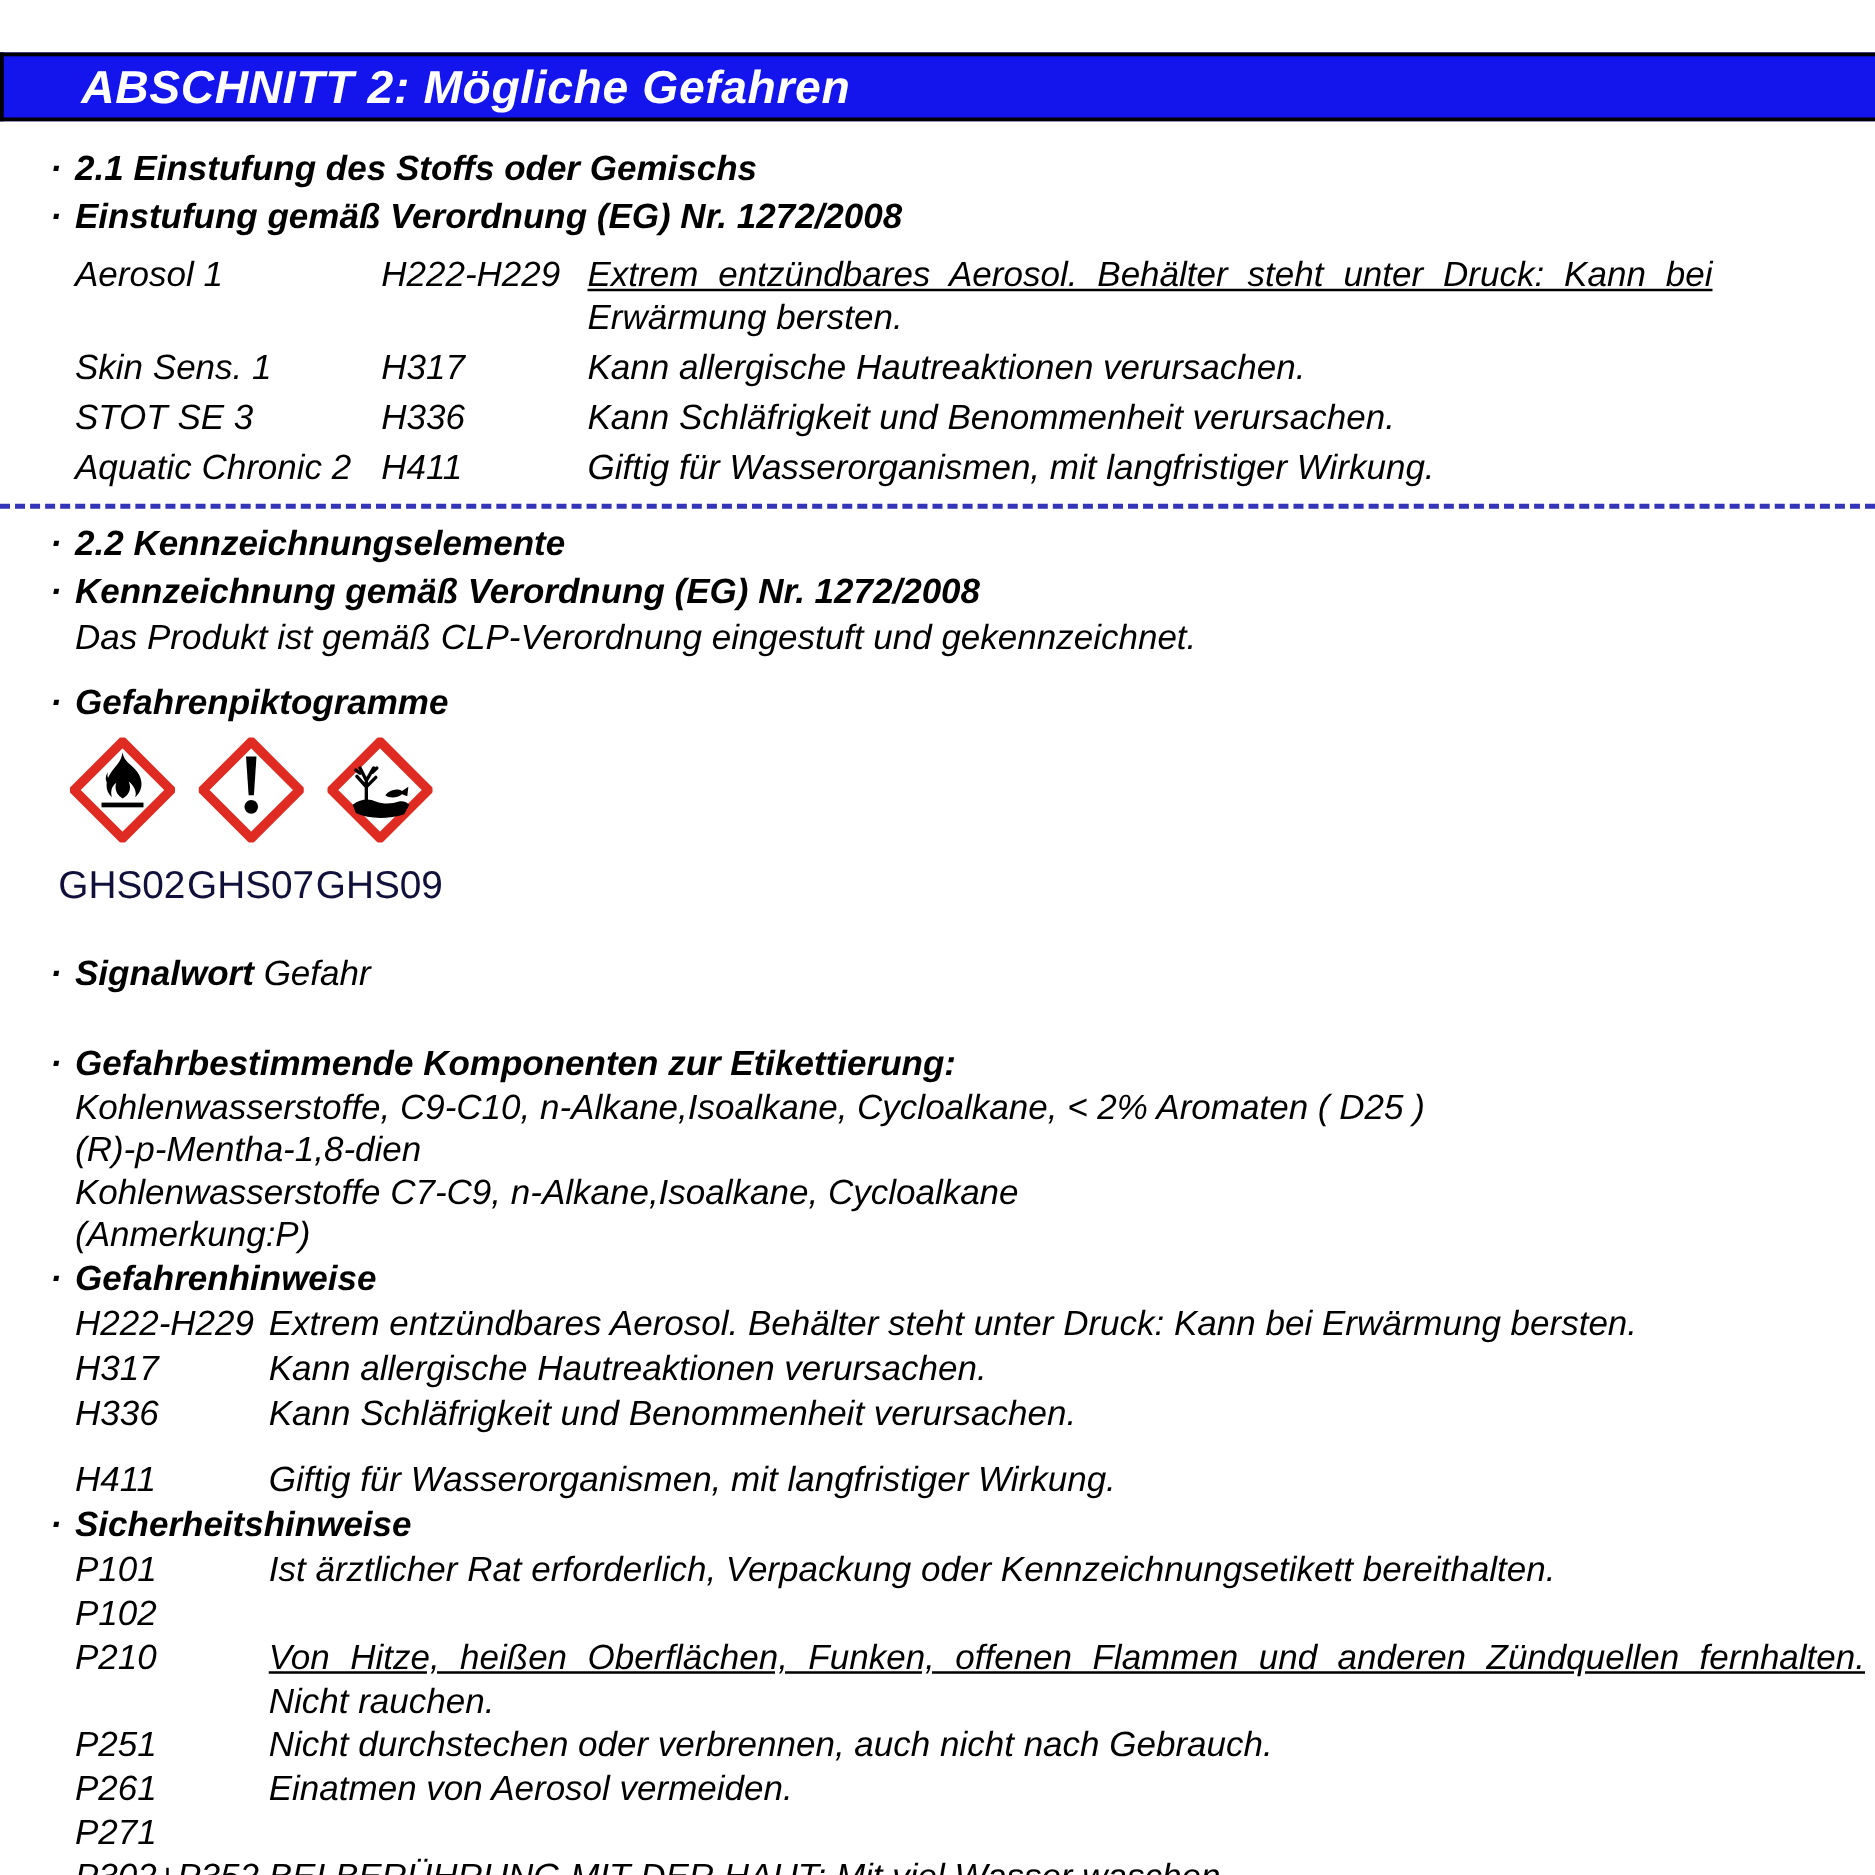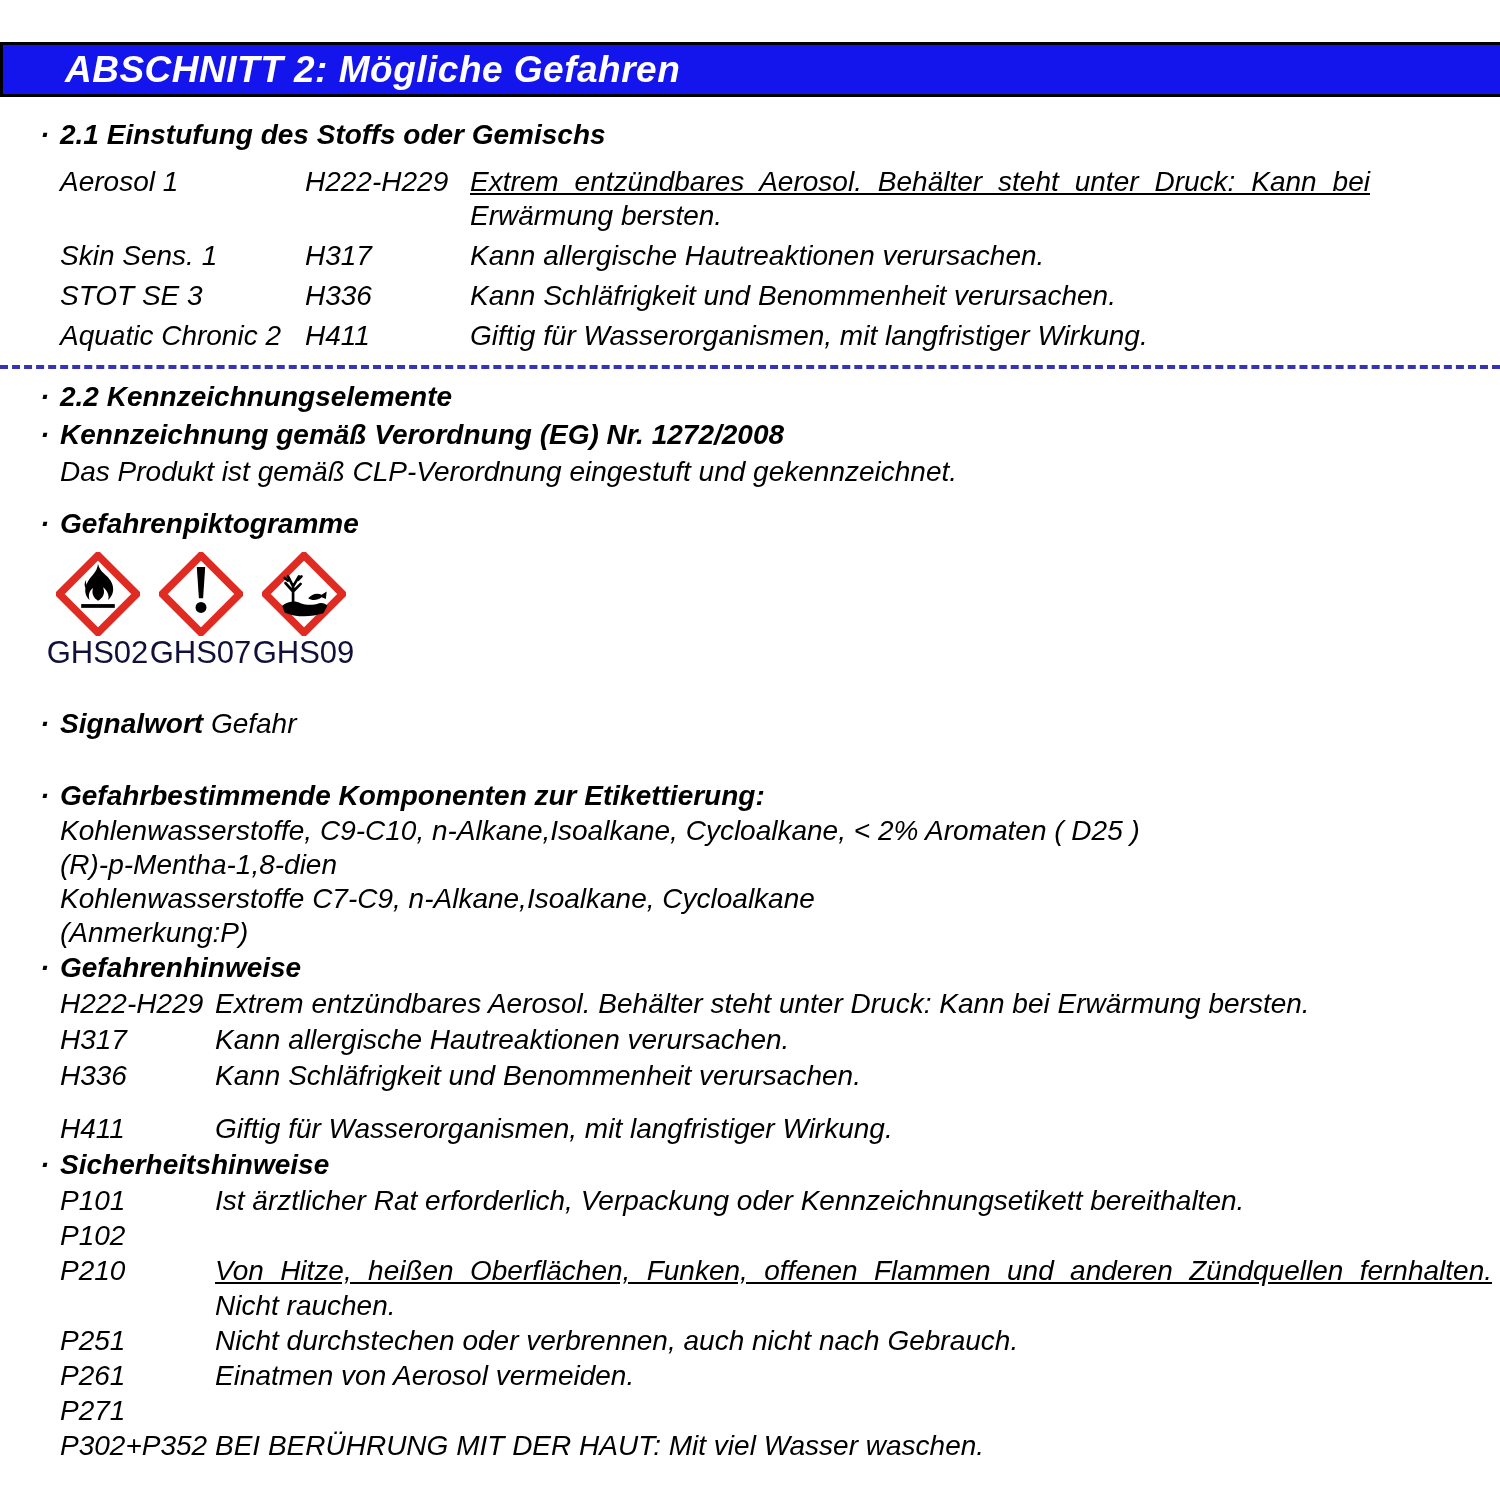--- a/index.html
+++ b/index.html
@@ -32,21 +32,21 @@
   .crow .c3 { }
   .jl { display:block; text-align:justify; text-align-last:justify;text-decoration:underline; }
   .blk { display:block; }
 
   
   .dashsep { margin:12px 0 10px -60px; width:1500px; border-top:4px dashed #3434b8; height:0; }
 
   
   .pictorow { display:flex; gap:19px; margin-top:10px; margin-left:-4px; }
   .picto { width:84px; height:84px; }
-  .pictolabels { display:flex; margin-left:-14px; margin-top:0px; }
+  .pictolabels { display:flex; margin-left:-14px; margin-top:17px; }
   .pictolabels span {
     display:inline-block; width:103px; text-align:center;
     font-style:normal; font-size:31px; color:#10103a; line-height:34px;
   }
 
   
   .sigline { margin-top:36px; }
   .sigline .sigval { font-weight:normal; }
 
   
@@ -60,20 +60,21 @@
 
 <div class="page">
 
   <div class="secbar">
     <span class="title">ABSCHNITT 2: Mögliche Gefahren</span>
   </div>
 
   <div class="content">
 
     <div class="hline mt20"><span class="dot">·</span><span>2.1 Einstufung des Stoffs oder Gemischs</span></div>
+    <div class="hline mt2"><span class="dot">·</span><span>Einstufung gemäß Verordnung (EG) Nr. 1272/2008</span></div>
 
     <div class="ctable">
       <div class="crow">
         <span class="c1">Aerosol 1</span>
         <span class="c2">H222-H229</span>
         <span class="c3">
           <span class="jl">Extrem entzündbares Aerosol. Behälter steht unter Druck: Kann bei</span>
           <span class="blk">Erwärmung bersten.</span>
         </span>
       </div>

